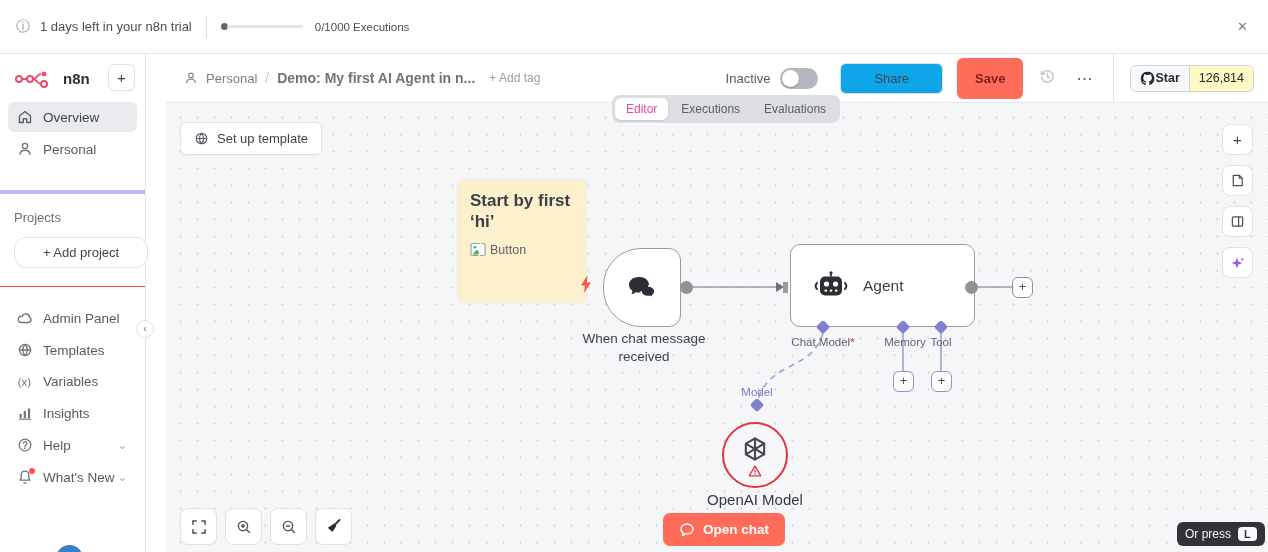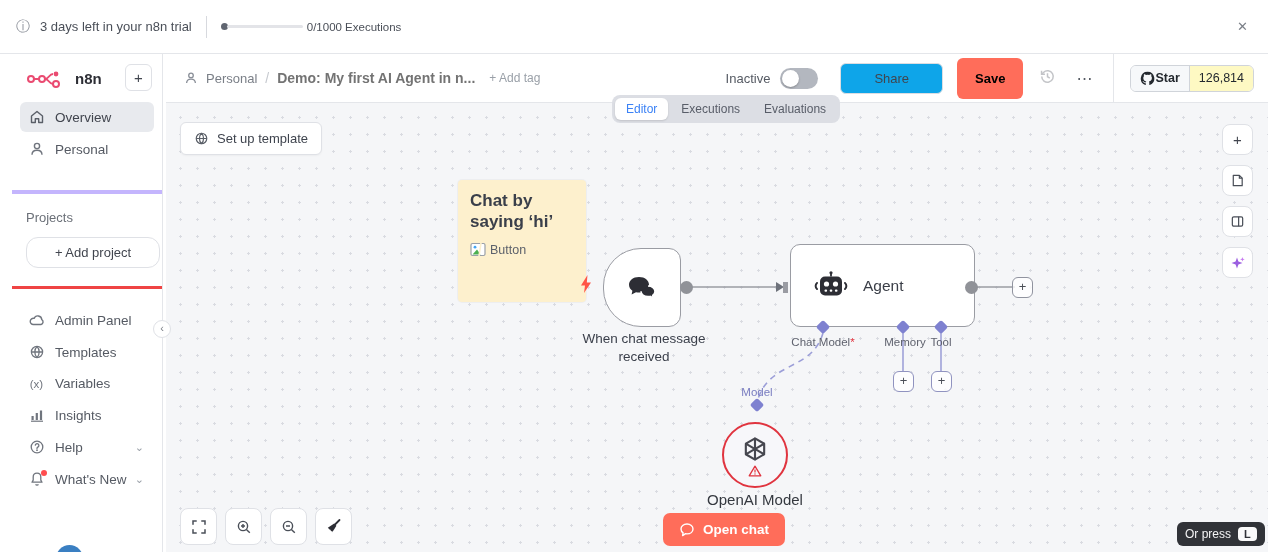--- a/index.html
+++ b/index.html
@@ -9,44 +9,44 @@
 
   
   .banner { position:absolute; top:0; left:0; width:1268px; height:54px; background:#fff;
     border-bottom:1px solid #e4e6ea; display:flex; align-items:center; padding:0 16px; z-index:30; }
   .banner-info { font-size:14px; color:#8a8f98; margin-right:10px; }
   .banner-text { font-size:13px; color:#4a4f58; }
   .banner-sep { width:1px; height:22px; background:#d7d9de; margin:0 14px; }
   .prog-wrap { display:flex; align-items:center; gap:0; }
   .prog-dot { width:7px; height:7px; border-radius:50%; background:#606570; }
   .prog-track { width:76px; height:3px; border-radius:2px; background:#e3e4e8; margin-left:-1px; }
-  .usage-text { font-size:11.5px; color:#4a4f58; margin-left:4px; }
+  .usage-text { font-size:11.5px; color:#4a4f58; margin-left:12px; }
   .banner-right { margin-left:auto; display:flex; align-items:center; gap:18px; }
   .upgrade-btn { display:flex; align-items:center; gap:7px; background:#2e9e54; color:#fff;
     border:none; border-radius:6px; padding:7px 14px; font-size:12.5px; font-weight:bold; cursor:pointer; }
   .banner-close { font-size:13px; color:#7a7f87; cursor:pointer; padding:4px; }
 
   
-  .sidebar { position:absolute; top:54px; left:0; width:163px; height:498px; background:#fff;
-    border-right:1px solid #e4e6ea; z-index:20;padding-left:12px; }
+  .sidebar { position:absolute; top:54px; left:0; width:146px; height:498px; background:#fff;
+    border-right:1px solid #e4e6ea; z-index:20; }
   .logo-row { display:flex; align-items:center; padding:12px 10px 10px 14px; position:relative; height:46px; }
   .logo-text { font-size:15px; font-weight:bold; color:#2d2e35; margin-left:7px; }
   .logo-plus { position:absolute; right:10px; top:10px; width:27px; height:27px; border:1px solid #dfe1e6;
     border-radius:6px; background:#fff; font-size:15px; color:#41454e; display:flex; align-items:center;
     justify-content:center; cursor:pointer; }
   .side-item { display:flex; align-items:center; gap:10px; margin:2px 8px; padding:7px 8px;
     border-radius:6px; font-size:13.5px; color:#555a63; cursor:pointer; position:relative; }
   .side-item.active { background:#e8eaee; color:#41454e; }
   .side-icon { width:17px; display:flex; justify-content:center; color:#70757e; }
   .side-chevron { position:absolute; right:10px; color:#9aa0a8; font-size:11px; }
   .side-section { margin-top:26px; border-top:4px solid #c4b5fd; padding-top:16px; }
   .section-label { font-size:13px; color:#6b7078; padding:0 14px; }
   .add-project { margin:12px 14px 18px; border:1px solid #dfe1e6; border-radius:12px; background:#fff;
     padding:7px 0; width:134px; text-align:center; font-size:13px; color:#41454e; cursor:pointer; }
-  .side-group2 { border-top:3px solid #ef4444; padding-top:14px; }
+  .side-group2 { border-top:1px solid #ef4444; padding-top:14px; }
   .collapse-btn { position:absolute; right:-9px; top:266px; width:18px; height:18px; border-radius:50%;
     background:#fff; border:1px solid #dfe1e6; color:#7a7f87; font-size:11px; line-height:15px;
     text-align:center; cursor:pointer; z-index:25; }
   .avatar { position:absolute; left:56px; top:491px; width:27px; height:27px; border-radius:50%;
     background:#3a7fc2; }
   .red-dot { position:absolute; width:6px; height:6px; border-radius:50%; background:#ff4d4f;
     top:-1px; right:-2px; }
 
   
   .wf-header { position:absolute; top:54px; left:166px; width:1102px; height:49px; background:#fff;
@@ -56,35 +56,35 @@
   .wf-title { font-size:14px; color:#737373; font-weight:bold; }
   .add-tag { font-size:12px; color:#9aa0a8; margin-left:14px; cursor:pointer; }
   .hdr-right { margin-left:auto; display:flex; align-items:center; height:100%; }
   .status-label { font-size:13px; color:#555a63; margin-right:10px; }
   .toggle { width:38px; height:21px; border-radius:11px; background:#b3b7bf; position:relative; cursor:pointer; }
   .toggle-knob { position:absolute; left:2px; top:2px; width:17px; height:17px; border-radius:50%;
     background:#fff; box-shadow:0 1px 2px rgba(0,0,0,.25); }
   .share-btn { margin-left:22px; border:1px solid #dbdde2; background:#0ea5e9; border-radius:6px;
     padding:7px 33px; font-size:13px; color:#41454e; cursor:pointer; }
   .save-btn { margin-left:14px; border:none; background:#ff6d5a; border-radius:6px;
-    padding:13px 18px; font-size:13px; color:#000000; font-weight:bold; cursor:pointer; }
+    padding:13px 18px; font-size:13px; color:#7f1d1d; font-weight:bold; cursor:pointer; }
   .hist-icon { margin-left:16px; opacity:.35; cursor:default; }
   .dots-btn { margin-left:14px; font-size:16px; color:#555a63; letter-spacing:1px; cursor:pointer; padding:4px 6px; }
   .hdr-div { width:1px; height:49px; background:#e4e6ea; margin-left:14px; }
   .star-widget { display:flex; align-items:stretch; border:1px solid #d0d4da; border-radius:6px;
     overflow:hidden; margin:0 14px 0 16px; cursor:pointer; height:27px; }
   .star-left { display:flex; align-items:center; background:#f6f8fa; padding:0 9px;
     font-size:12.5px; font-weight:bold; color:#24292f; border-right:1px solid #d0d4da; }
   .star-count { display:flex; align-items:center; padding:0 9px; font-size:12.5px; color:#24292f; background:#fef9c3; }
 
   
   .tabstrip { position:absolute; left:612px; top:95px; z-index:35; background:#dcdee4; border-radius:8px;
     padding:3px; display:flex; gap:2px; }
   .tab { font-size:12px; color:#585d68; padding:4px 11px; border-radius:6px; cursor:pointer; }
-  .tab.active { background:#fff; color:#3b82f6; box-shadow:0 1px 2px rgba(0,0,0,.12); }
+  .tab.active { background:#fff; color:#ec4899; box-shadow:0 1px 2px rgba(0,0,0,.12); }
 
   
   .canvas { position:absolute; top:103px; left:166px; width:1102px; height:449px; background:#f5f6f8;
     background-image:radial-gradient(circle, #d9dbe1 1.1px, transparent 1.1px);
     background-size:17px 17px; background-position:6px 6px; overflow:hidden; }
   .conn-layer { position:absolute; inset:0; pointer-events:none; z-index:1; }
   .setup-btn { position:absolute; left:14px; top:19px; height:33px; display:flex; align-items:center; gap:8px;
     background:#fff; border:1px solid #dfe1e6; border-radius:6px; padding:0 13px; font-size:13px;
     color:#3f444e; cursor:pointer; box-shadow:0 1px 2px rgba(0,0,0,.04); z-index:5; }
 
@@ -138,21 +138,21 @@
     display:flex; align-items:center; gap:7px; font-size:12px; color:#f4f4f5; z-index:6; }
   .hint-key { background:#fafafa; color:#313338; border-radius:4px; padding:1px 6px; font-size:11px; font-weight:bold; }
 </style>
 </head>
 <body>
 
 <div class="app">
 
   <div class="banner">
     <span class="banner-info">ⓘ</span>
-    <span class="banner-text">3 days left in your n8n trial</span>
+    <span class="banner-text">1 days left in your n8n trial</span>
     <span class="banner-sep"></span>
     <span class="prog-wrap">
       <span class="prog-dot"></span>
       <span class="prog-track"></span>
     </span>
     <span class="usage-text">0/1000 Executions</span>
     <span class="banner-right">
       <span class="banner-close">✕</span>
     </span>
   </div>
@@ -327,21 +327,21 @@
       <svg width="15" height="15" viewBox="0 0 16 16">
           <g fill="none" stroke="#5a5f68" stroke-width="1.3">
             <circle cx="8" cy="8" r="5.6"></circle>
             <path d="M2.4 8 h11.2 M8 2.4 c-2.9 2.6-2.9 8.6 0 11.2 M8 2.4 c2.9 2.6 2.9 8.6 0 11.2"></path>
           </g>
         </svg>
       <span>Set up template</span>
     </button>
 
     <div class="sticky">
-      <h3>Chat by saying ‘hi’</h3>
+      <h3>Start by first ‘hi’</h3>
       <div class="sticky-img-row">
         <svg width="17" height="15" viewBox="0 0 17 15">
           <rect x="1" y="1.5" width="14" height="12" rx="1.5" fill="#fff" stroke="#9aa0a8" stroke-width="1.2"></rect>
           <circle cx="5" cy="5.2" r="1.4" fill="#42a5f5"></circle>
           <path d="M2.5 12.5 L7 7.5 L10.5 12.5 Z" fill="#4caf50"></path>
           <path d="M11 1 L9 14" stroke="#fdf0cd" stroke-width="1.6"></path>
         </svg>
         <span>Button</span>
       </div>
     </div>

